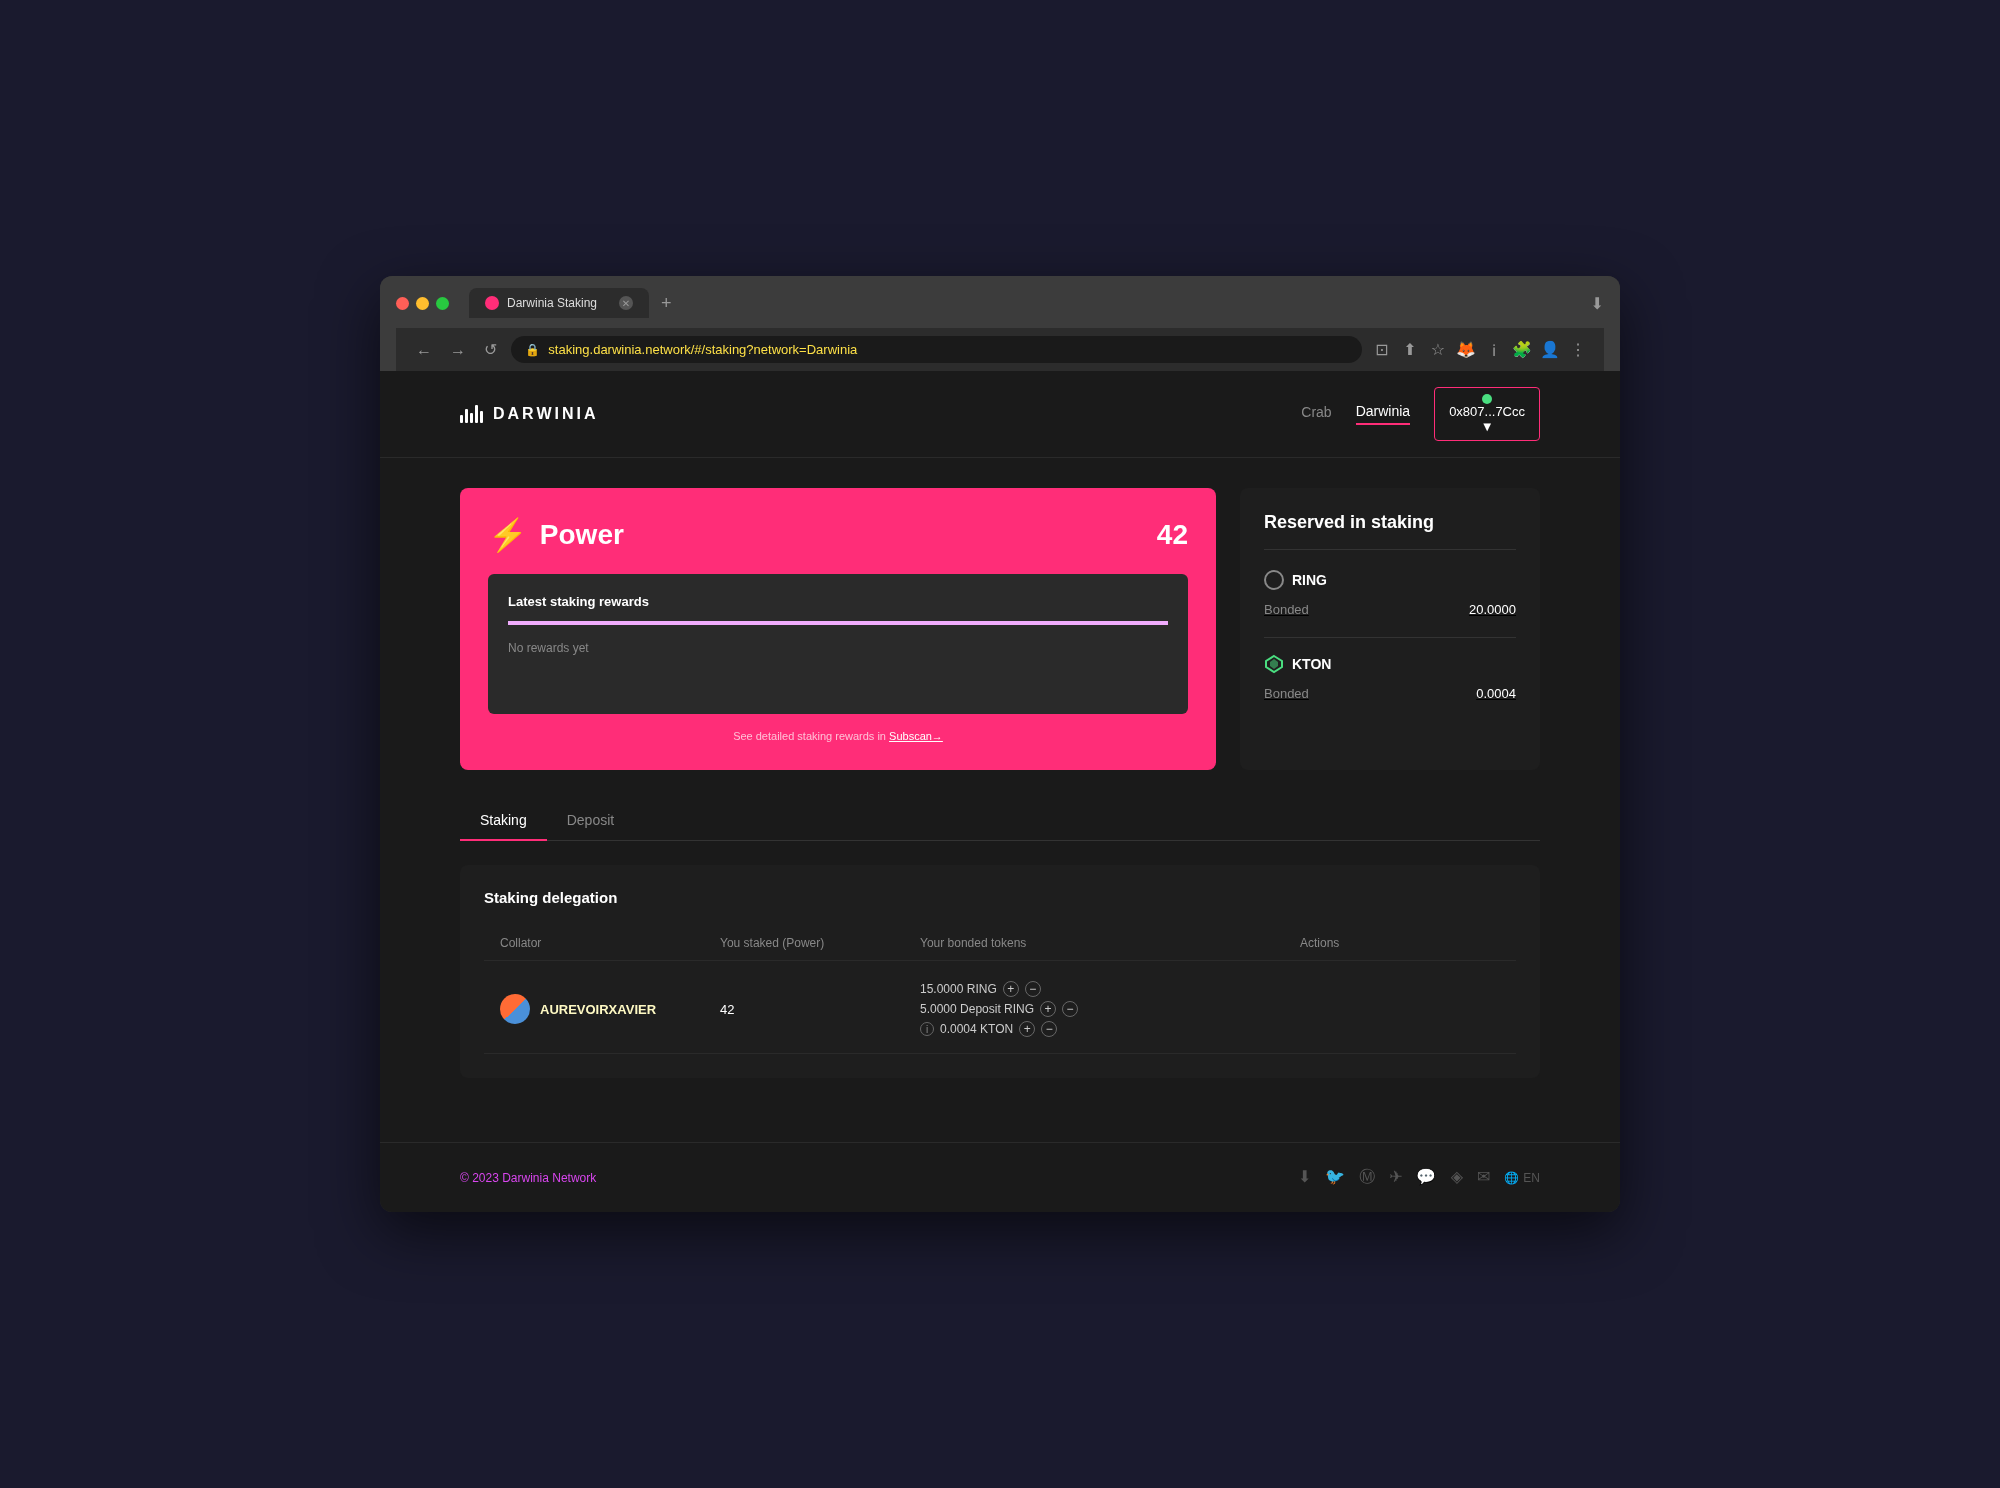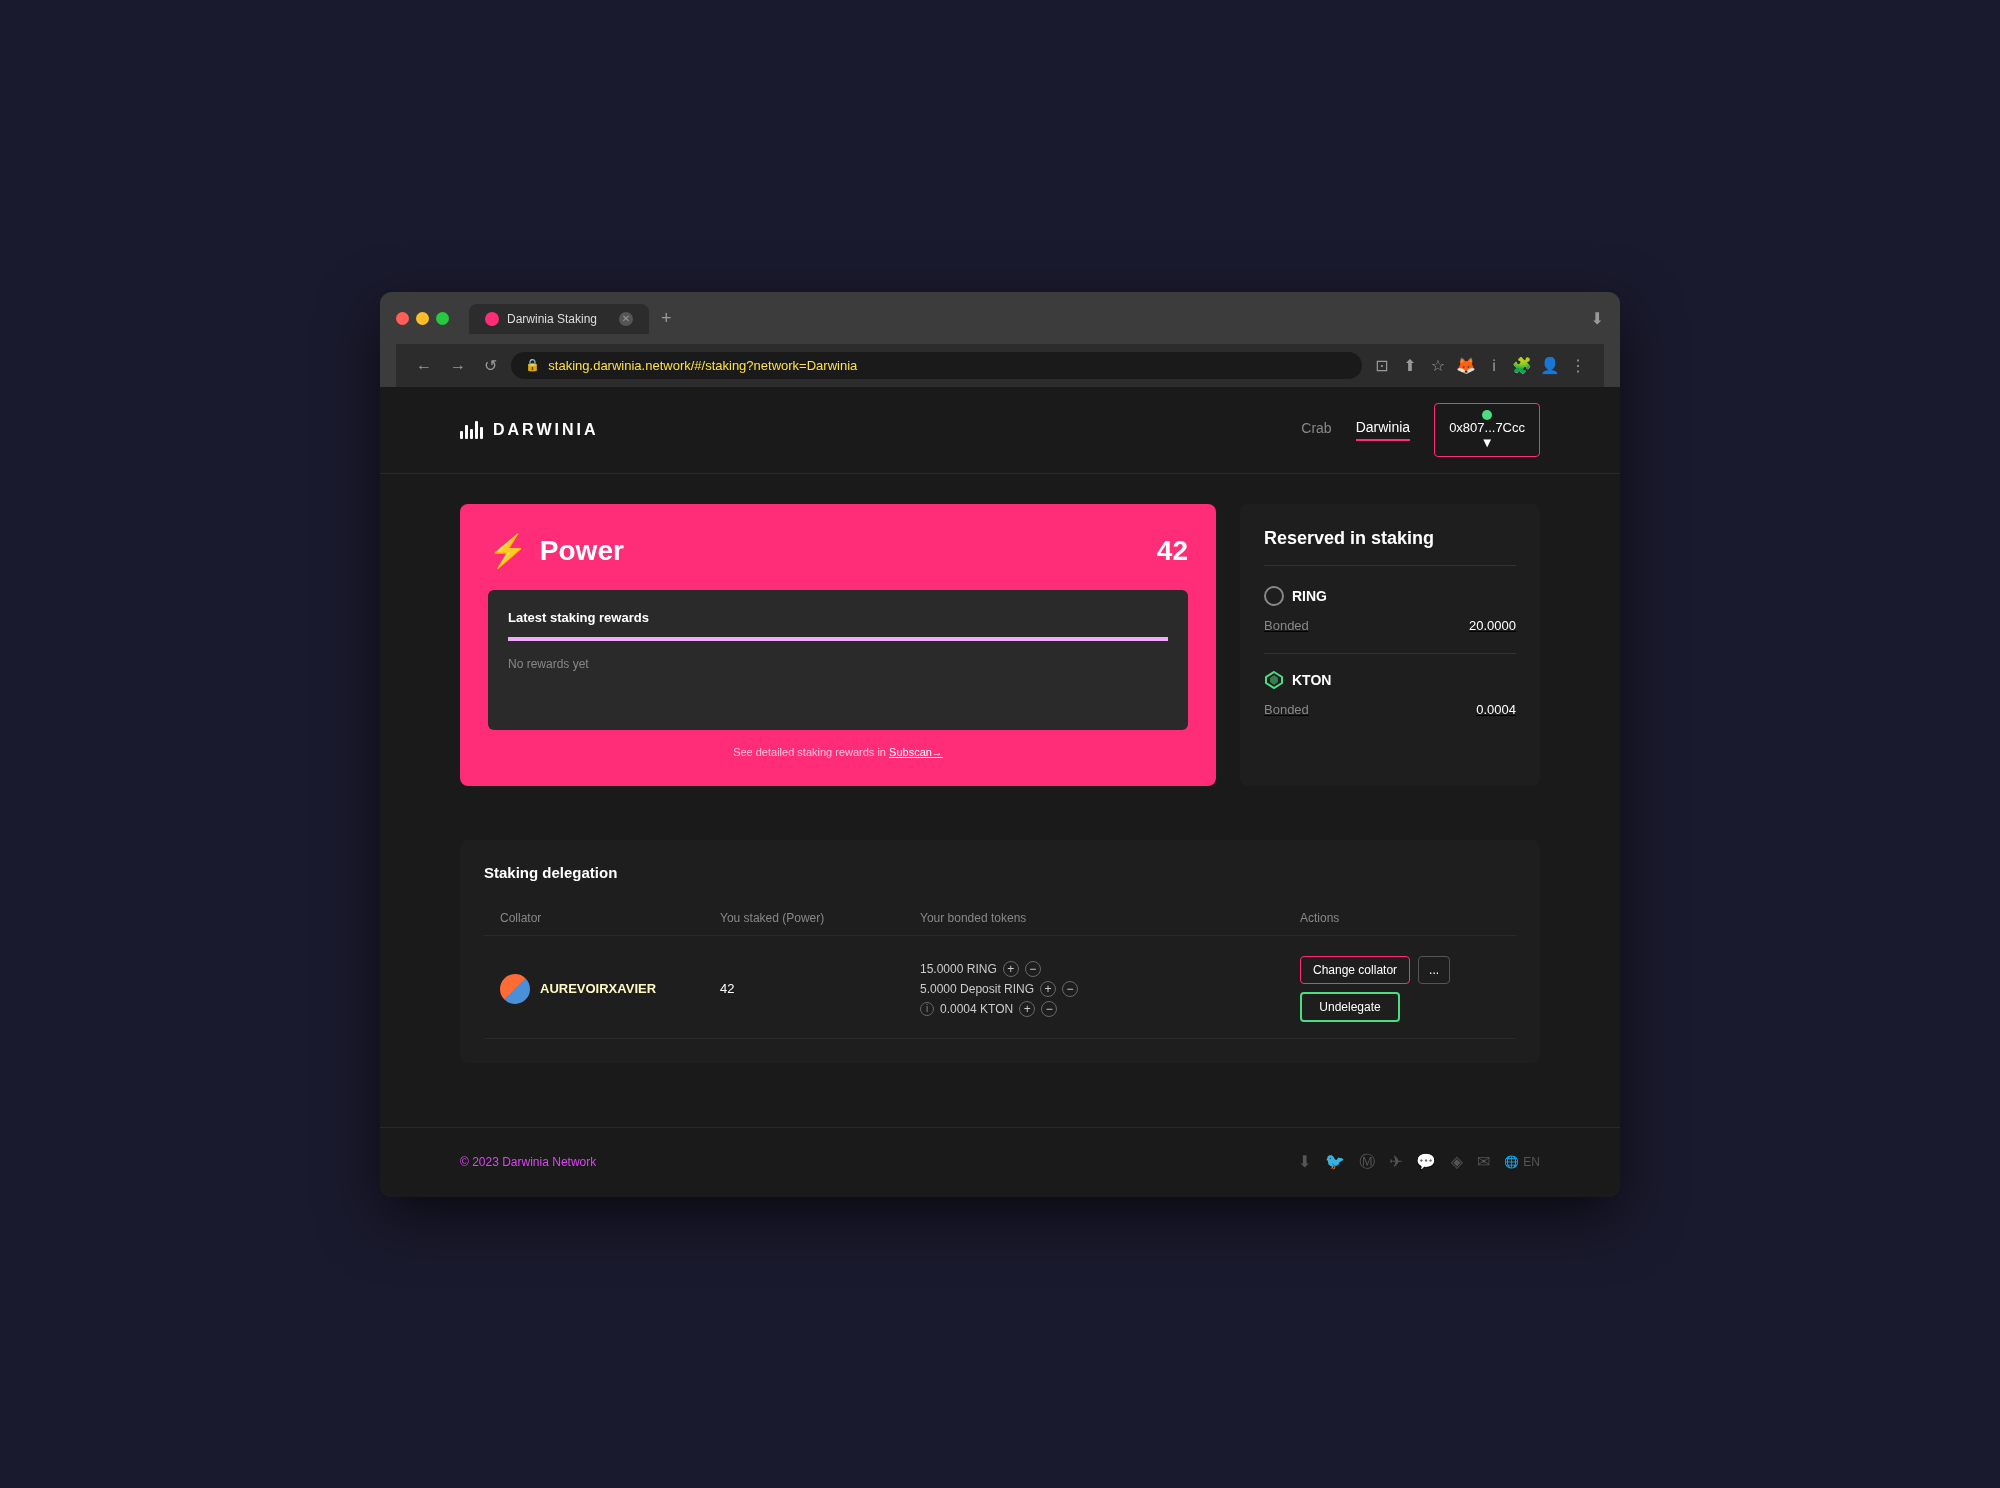--- a/index.html
+++ b/index.html
@@ -713,20 +713,26 @@
             <span class="token-name">KTON</span>
           </div>
           <div class="bonded-row">
             <span class="bonded-label">Bonded</span>
             <span class="bonded-value">0.0004</span>
           </div>
         </div>
       </div>
     </div>
 
+    <div class="tabs-section">
+      <div class="tabs-row">
+        <button class="tab-btn active">Staking</button>
+        <button class="tab-btn">Deposit</button>
+      </div>
+    </div>
 
     <div class="staking-section">
       <div class="staking-card">
         <div class="staking-title">Staking delegation</div>
 
         <div class="table-header">
           <span class="col-header">Collator</span>
           <span class="col-header">You staked (Power)</span>
           <span class="col-header">Your bonded tokens</span>
           <span class="col-header">Actions</span>
@@ -749,27 +755,20 @@
               <button class="token-btn">+</button>
               <button class="token-btn">−</button>
             </div>
             <div class="token-row">
               <div class="info-icon">i</div>
               <span>0.0004 KTON</span>
               <button class="token-btn">+</button>
               <button class="token-btn">−</button>
             </div>
           </div>
-          <div class="actions-cell">
-            <div class="actions-top-row">
-              <button class="change-collator-btn">Change collator</button>
-              <button class="more-btn">...</button>
-            </div>
-            <button class="undelegate-btn">Undelegate</button>
-          </div>
         </div>
       </div>
     </div>
 
     <div class="app-footer">
       <span class="footer-copyright">© 2023 Darwinia Network</span>
       <div class="footer-icons">
         <span class="footer-icon">⬇</span>
         <span class="footer-icon">🐦</span>
         <span class="footer-icon">Ⓜ</span>

